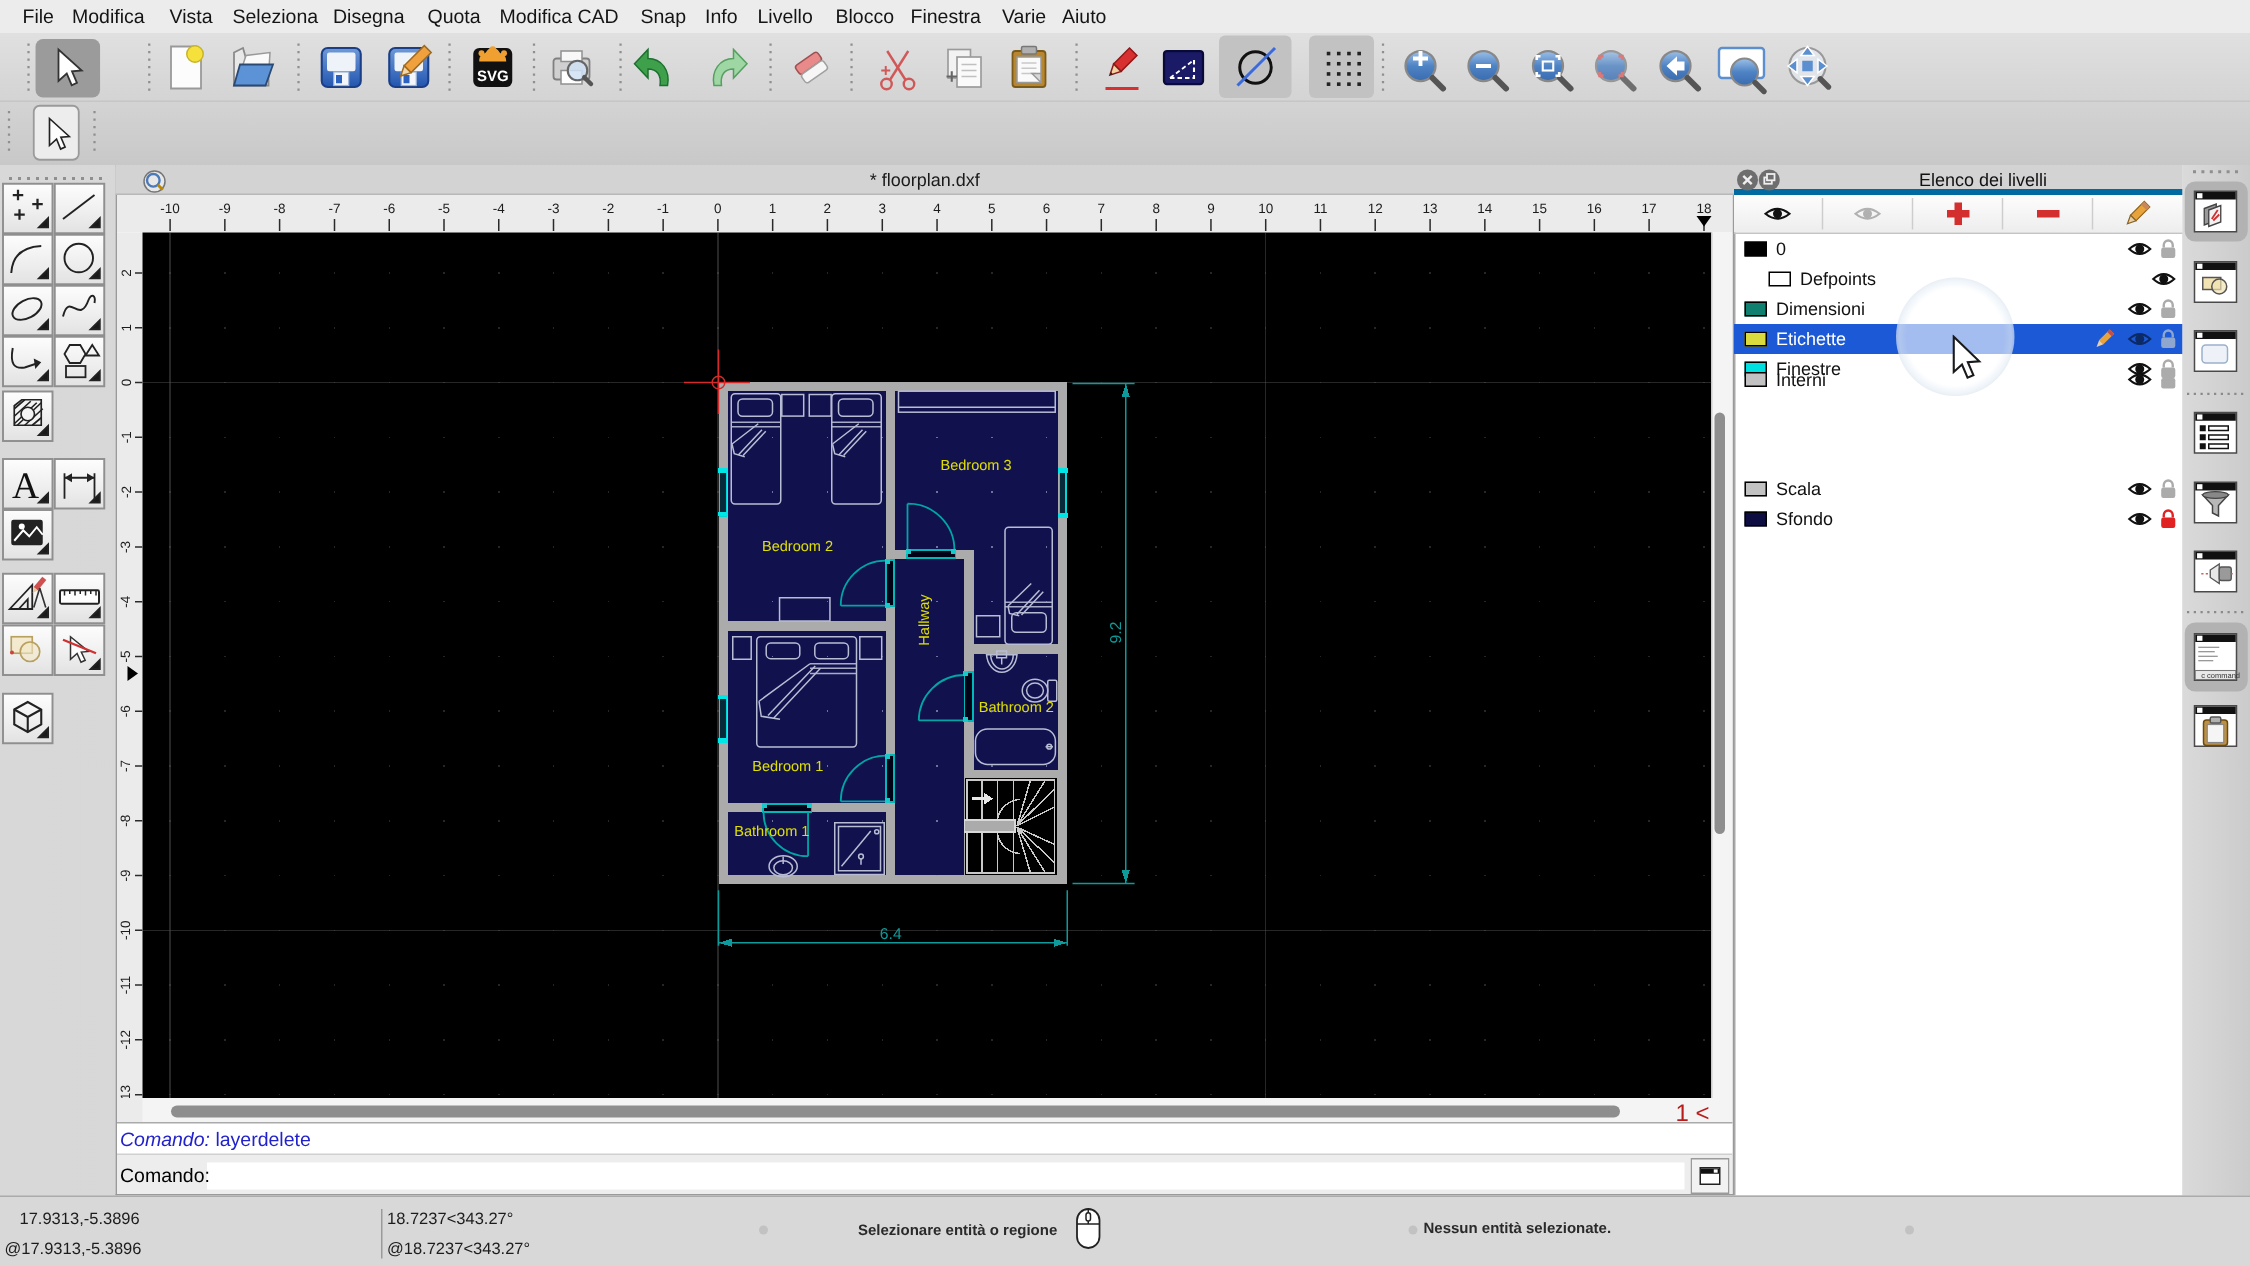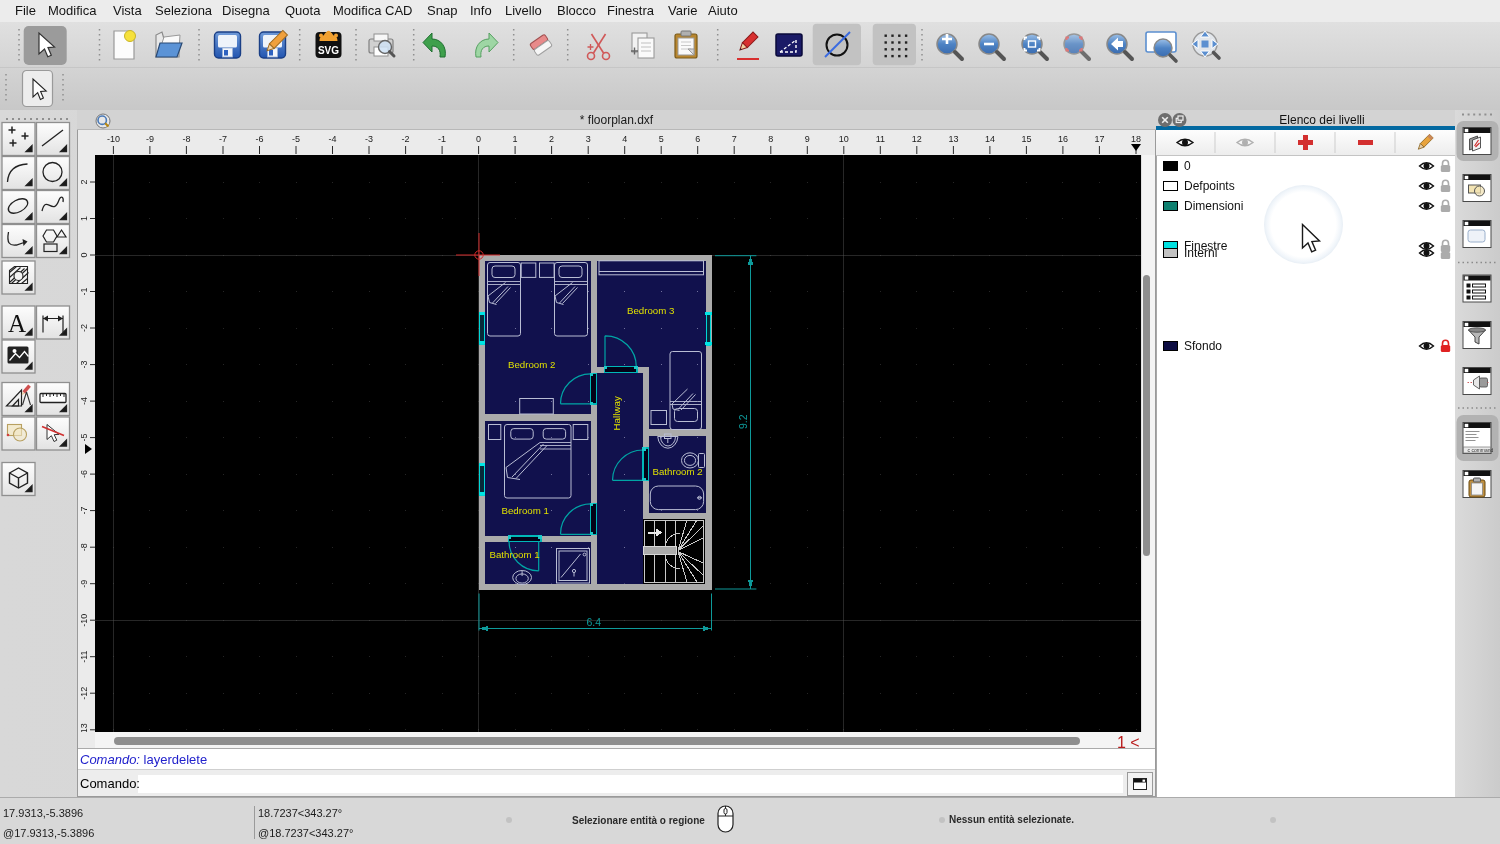--- a/index.html
+++ b/index.html
@@ -1679,21 +1679,21 @@
       <span class="nm">0</span>
       <svg width="17" height="12" style="position:absolute;left:262px;top:4px">
         <path d="M1.5,6 Q8.5,-0.5 15.5,6 Q8.5,12.5 1.5,6 Z" fill="none" stroke="#111" stroke-width="1.4"></path>
         <circle cx="8.5" cy="6" r="3" fill="#111"></circle>
       </svg>
       <svg width="13" height="14" style="position:absolute;left:283px;top:3px">
         <path d="M3.5,6 V4.5 a3,3.2 0 0 1 6,0 V6" fill="none" stroke="#ababab" stroke-width="1.6"></path>
         <rect x="1.8" y="6" width="9.4" height="7" rx="1.5" fill="#ababab"></rect>
       </svg>
     </div>
-    <div class="lrow" style="left:0;top:20px;">
+    <div class="lrow" style="left:16px;top:20px;">
       <span class="sw" style="background:#ffffff"></span>
       <span class="nm">Defpoints</span>
       <svg width="17" height="12" style="position:absolute;left:262px;top:4px">
         <path d="M1.5,6 Q8.5,-0.5 15.5,6 Q8.5,12.5 1.5,6 Z" fill="none" stroke="#111" stroke-width="1.4"></path>
         <circle cx="8.5" cy="6" r="3" fill="#111"></circle>
       </svg>
       <svg width="13" height="14" style="position:absolute;left:283px;top:3px">
         <path d="M3.5,6 V4.5 a3,3.2 0 0 1 6,0 V6" fill="none" stroke="#ababab" stroke-width="1.6"></path>
         <rect x="1.8" y="6" width="9.4" height="7" rx="1.5" fill="#ababab"></rect>
       </svg>
@@ -1701,20 +1701,39 @@
     <div class="lrow" style="left:0;top:40px;">
       <span class="sw" style="background:#0f8070"></span>
       <span class="nm">Dimensioni</span>
       <svg width="17" height="12" style="position:absolute;left:262px;top:4px">
         <path d="M1.5,6 Q8.5,-0.5 15.5,6 Q8.5,12.5 1.5,6 Z" fill="none" stroke="#111" stroke-width="1.4"></path>
         <circle cx="8.5" cy="6" r="3" fill="#111"></circle>
       </svg>
       <svg width="13" height="14" style="position:absolute;left:283px;top:3px">
         <path d="M3.5,6 V4.5 a3,3.2 0 0 1 6,0 V6" fill="none" stroke="#ababab" stroke-width="1.6"></path>
         <rect x="1.8" y="6" width="9.4" height="7" rx="1.5" fill="#ababab"></rect>
+      </svg>
+    </div>
+    <div class="lrow" style="left:0;top:60px;background:#1b59d7;color:#fff;">
+      <span class="sw" style="background:#d8da3d"></span>
+      <span class="nm">Etichette</span>
+      <svg width="14" height="14" style="position:absolute;left:240px;top:3px">
+        <g transform="translate(7,7) rotate(45)">
+          <rect x="-2" y="-7" width="4" height="10" fill="#e8a33d"></rect>
+          <path d="M-2,3 L0,7.5 L2,3 Z" fill="#e8ceaa"></path>
+          <rect x="-2" y="-7" width="4" height="2.4" fill="#c05050"></rect>
+        </g>
+      </svg>
+      <svg width="17" height="12" style="position:absolute;left:262px;top:4px">
+        <path d="M1.5,6 Q8.5,-0.5 15.5,6 Q8.5,12.5 1.5,6 Z" fill="none" stroke="#0c2a66" stroke-width="1.4"></path>
+        <circle cx="8.5" cy="6" r="3" fill="#0c2a66"></circle>
+      </svg>
+      <svg width="13" height="14" style="position:absolute;left:283px;top:3px">
+        <path d="M3.5,6 V4.5 a3,3.2 0 0 1 6,0 V6" fill="none" stroke="#8fa6cf" stroke-width="1.6"></path>
+        <rect x="1.8" y="6" width="9.4" height="7" rx="1.5" fill="#8fa6cf"></rect>
       </svg>
     </div>
     <div class="lrow" style="left:0;top:80px;padding-left:28px;">
       <span class="sw" style="background:#00e0e0"></span>
       <span class="nm">Finestre</span>
       <svg width="17" height="12" style="position:absolute;left:262px;top:4px">
         <path d="M1.5,6 Q8.5,-0.5 15.5,6 Q8.5,12.5 1.5,6 Z" fill="none" stroke="#111" stroke-width="1.4"></path>
         <circle cx="8.5" cy="6" r="3" fill="#111"></circle>
       </svg>
       <svg width="13" height="14" style="position:absolute;left:283px;top:3px">
@@ -1727,20 +1746,32 @@
       <span class="nm">Interni</span>
       <svg width="17" height="12" style="position:absolute;left:262px;top:4px">
         <path d="M1.5,6 Q8.5,-0.5 15.5,6 Q8.5,12.5 1.5,6 Z" fill="none" stroke="#111" stroke-width="1.4"></path>
         <circle cx="8.5" cy="6" r="3" fill="#111"></circle>
       </svg>
       <svg width="13" height="14" style="position:absolute;left:283px;top:3px">
         <path d="M3.5,6 V4.5 a3,3.2 0 0 1 6,0 V6" fill="none" stroke="#ababab" stroke-width="1.6"></path>
         <rect x="1.8" y="6" width="9.4" height="7" rx="1.5" fill="#ababab"></rect>
       </svg>
     </div>
+    <div class="lrow" style="left:0;top:160px;">
+      <span class="sw" style="background:#c2c2c2"></span>
+      <span class="nm">Scala</span>
+      <svg width="17" height="12" style="position:absolute;left:262px;top:4px">
+        <path d="M1.5,6 Q8.5,-0.5 15.5,6 Q8.5,12.5 1.5,6 Z" fill="none" stroke="#111" stroke-width="1.4"></path>
+        <circle cx="8.5" cy="6" r="3" fill="#111"></circle>
+      </svg>
+      <svg width="13" height="14" style="position:absolute;left:283px;top:3px">
+        <path d="M3.5,6 V4.5 a3,3.2 0 0 1 6,0 V6" fill="none" stroke="#ababab" stroke-width="1.6"></path>
+        <rect x="1.8" y="6" width="9.4" height="7" rx="1.5" fill="#ababab"></rect>
+      </svg>
+    </div>
     <div class="lrow" style="left:0;top:180px;">
       <span class="sw" style="background:#0d0d42"></span>
       <span class="nm">Sfondo</span>
       <svg width="17" height="12" style="position:absolute;left:262px;top:4px">
         <path d="M1.5,6 Q8.5,-0.5 15.5,6 Q8.5,12.5 1.5,6 Z" fill="none" stroke="#111" stroke-width="1.4"></path>
         <circle cx="8.5" cy="6" r="3" fill="#111"></circle>
       </svg>
       <svg width="13" height="14" style="position:absolute;left:283px;top:3px">
         <path d="M3.5,6 V4.5 a3,3.2 0 0 1 6,0 V6" fill="none" stroke="#e02222" stroke-width="1.6"></path>
         <rect x="1.8" y="6" width="9.4" height="7" rx="1.5" fill="#e02222"></rect>
@@ -1834,21 +1865,21 @@
         <use href="#mw"></use>
         <g transform="translate(6,8)">
           <rect x="0.5" y="2" width="16" height="17" rx="2" fill="#c09040" stroke="#6a4a10"></rect>
           <rect x="5" y="0" width="7" height="4" rx="1" fill="#b0b0b0" stroke="#555"></rect>
           <rect x="3" y="5" width="11" height="12" fill="#f5f5f5" stroke="#888" stroke-width="0.8"></rect>
         </g>
       </g>
 </svg>
 </div>
 <div id="statusbar" class="abs">
-<span class="abs" style="left:3px;top:9px">17.9313,-5.3896</span>
+<span class="abs" style="left:13px;top:9px">17.9313,-5.3896</span>
 <span class="abs" style="left:3px;top:29px">@17.9313,-5.3896</span>
 <span class="abs" style="left:254px;top:8px;width:1px;height:33px;background:#9a9a9a"></span>
 <span class="abs" style="left:258px;top:9px">18.7237&lt;343.27°</span>
 <span class="abs" style="left:258px;top:29px">@18.7237&lt;343.27°</span>
 <span class="abs" style="left:506px;top:19px;width:6px;height:6px;border-radius:3px;background:#c2c2c2"></span>
 <span class="abs" style="left:572px;top:17px;color:#2a2a2a;font-weight:bold;font-size:10px">Selezionare entità o regione</span>
 <svg class="abs" style="left:717px;top:7px" width="17" height="33">
 <rect x="1" y="1" width="15" height="26" rx="7.5" fill="#fff" stroke="#222" stroke-width="1.2"></rect>
 <line x1="1" y1="11" x2="16" y2="11" stroke="#222" stroke-width="1"></line>
 <line x1="8.5" y1="1" x2="8.5" y2="11" stroke="#222" stroke-width="1"></line>

